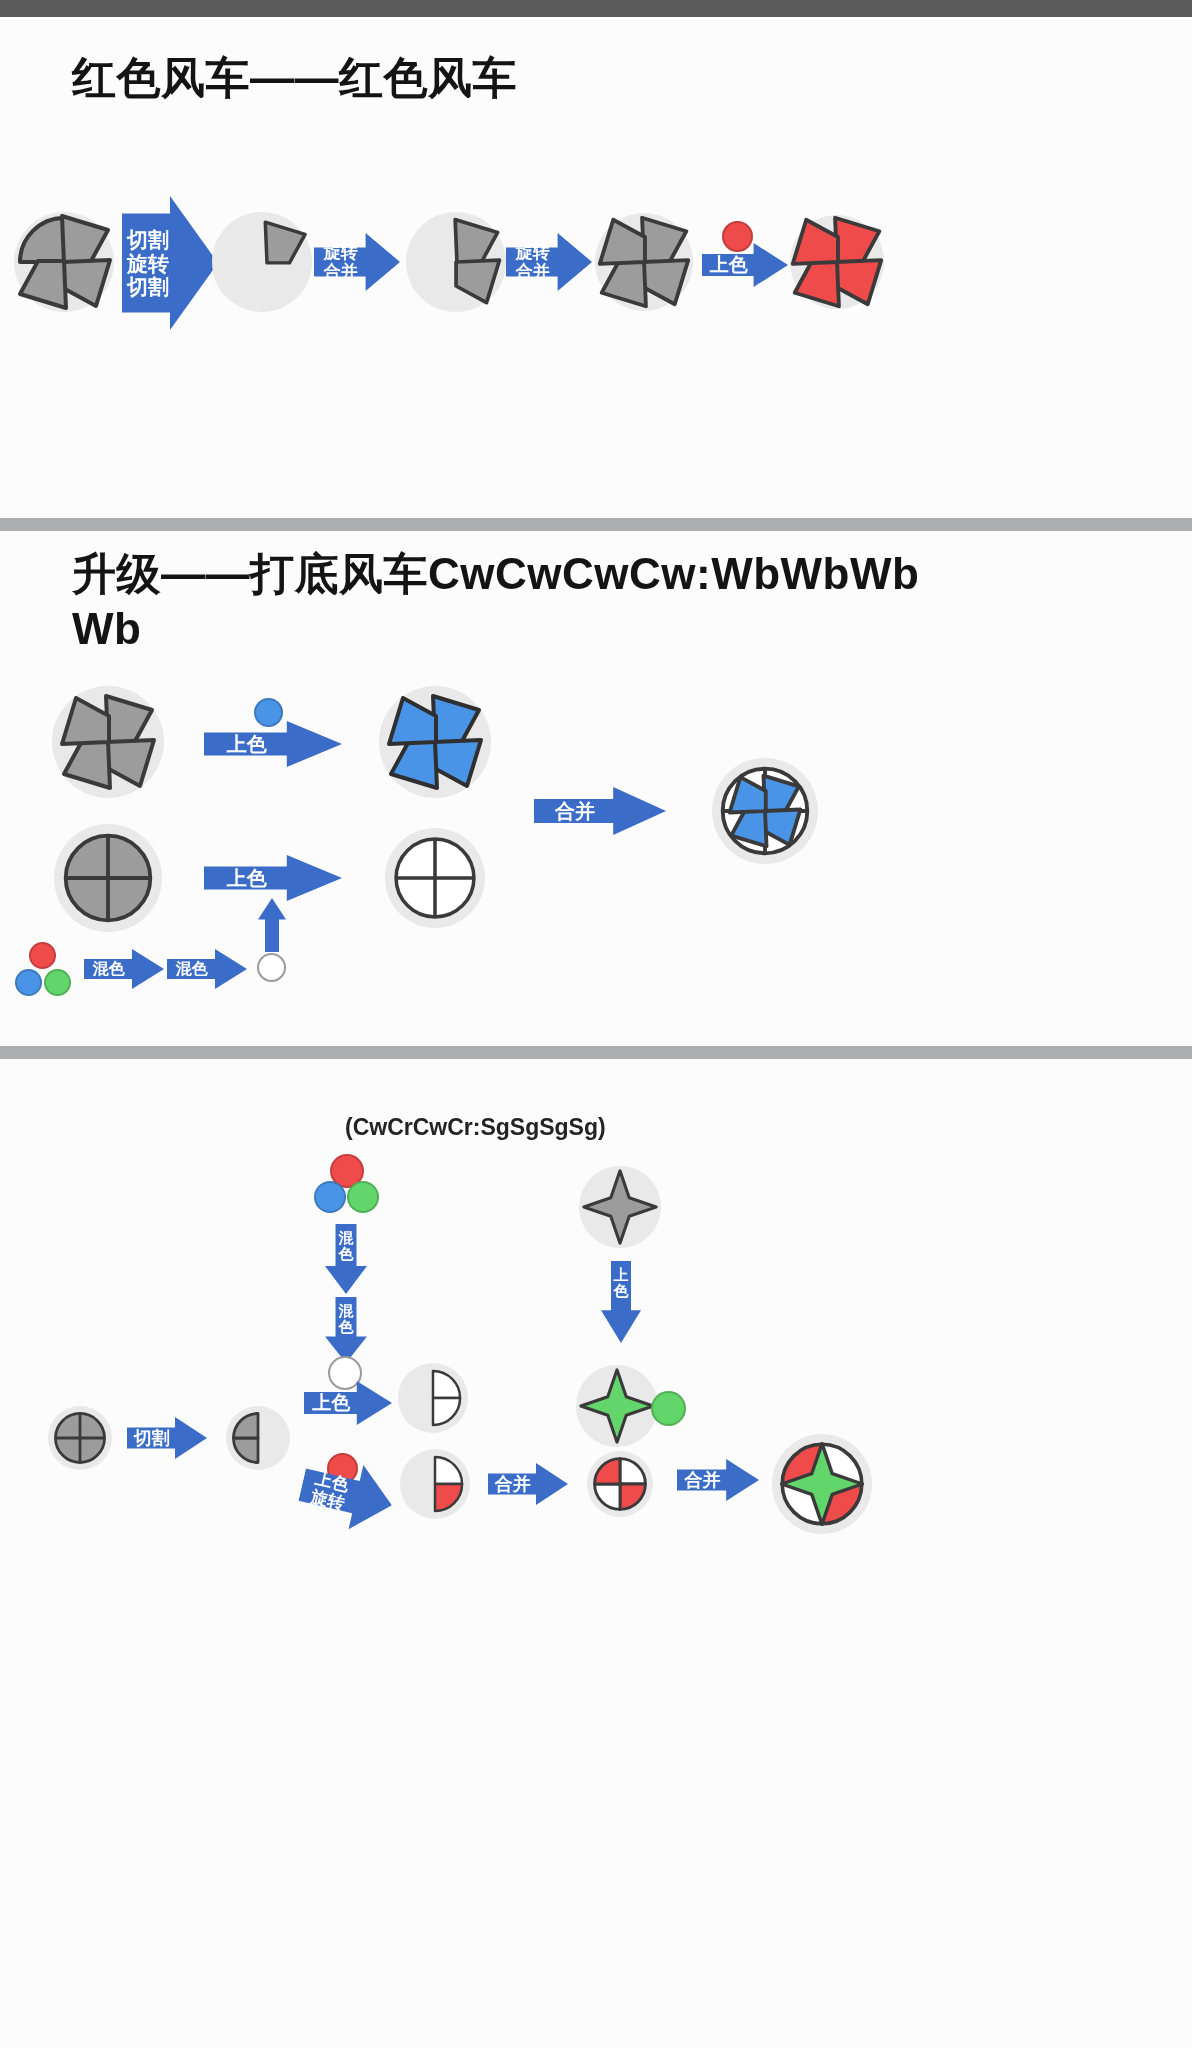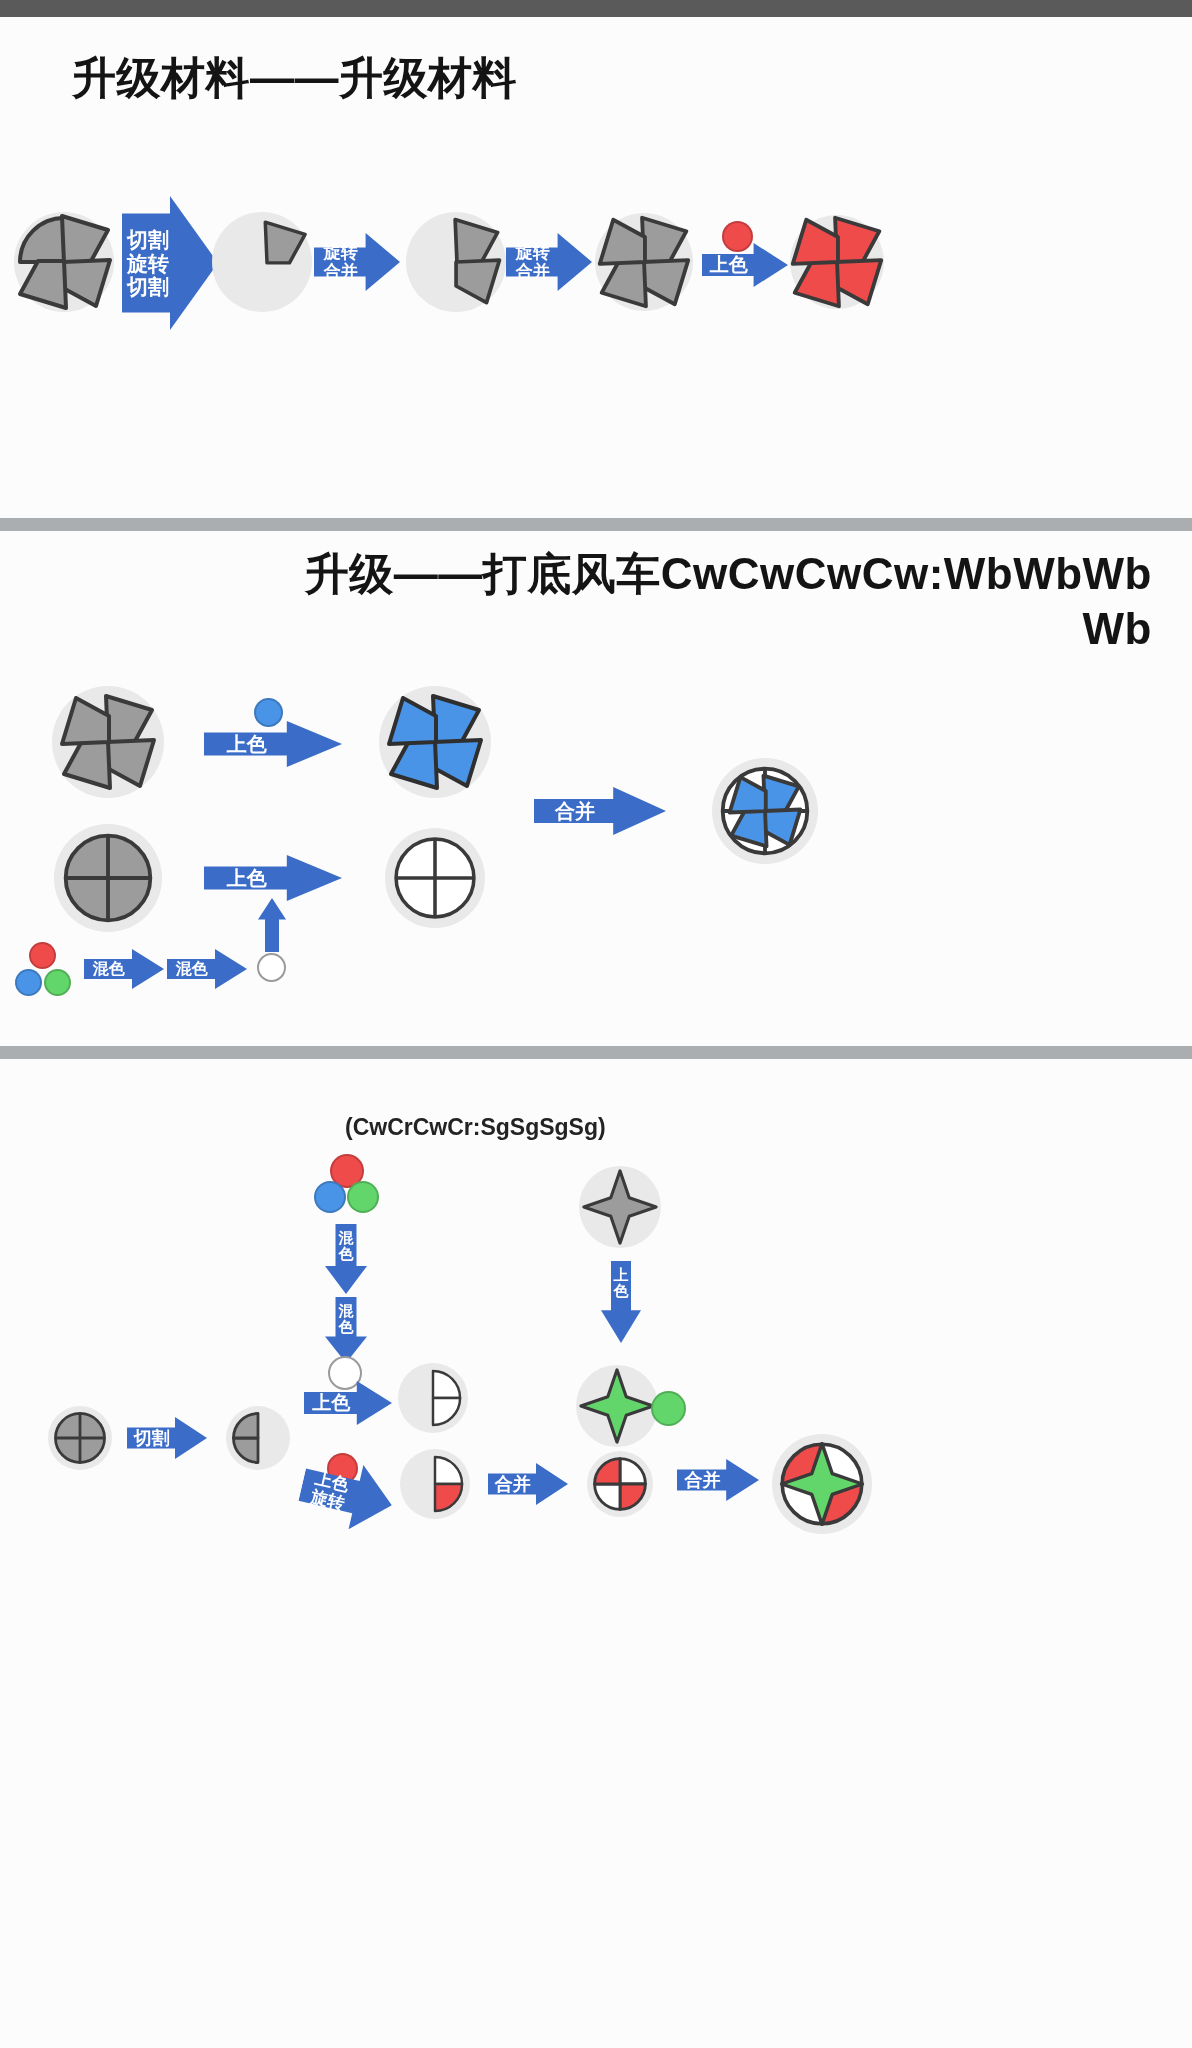--- a/index.html
+++ b/index.html
@@ -43,21 +43,21 @@
       </g>
       <g id="circle-cross">
         <circle r="44"></circle>
         <path d="M-44,0 H44 M0,-44 V44" fill="none"></path>
       </g>
       <path id="star4" d="M0,-47 L12,-12 L47,0 L12,12 L0,47 L-12,12 L-47,0 L-12,-12 Z"></path>
       <path id="wedge-tr" d="M0,0 L0,-44 A44,44 0 0 1 44,0 Z"></path>
     </defs>
   </svg>
 
-  <div class="title" style="left:72px;top:50px;">升级材料——升级材料</div>
+  <div class="title" style="left:72px;top:50px;">红色风车——红色风车</div>
 
   <div class="shape-bg" style="left:14px;top:212px;width:100px;height:100px;"></div>
   <svg class="shape" style="left:12px;top:210px;width:104px;height:104px;" viewBox="-52 -52 104 104" fill="#9c9c9c" stroke="#3a3a3a" stroke-width="4" stroke-linejoin="round">
     <path d="M0,0 L0,-44 A44,44 0 0 0 -44,0 Z"></path>
     <use href="#blade"></use>
       <use href="#blade" transform="rotate(90)"></use>
       <use href="#blade" transform="rotate(180)"></use>
   </svg>
 
   <div class="arrow bigright" style="left:122px;top:196px;width:96px;height:134px;">
@@ -109,21 +109,21 @@
     <div class="arrow-label" style="font-size:19px;">上色</div>
   </div>
 
   <div class="shape-bg" style="left:790px;top:215px;width:94px;height:94px;"></div>
   <svg class="shape" style="left:787px;top:212px;width:100px;height:100px;" viewBox="-52 -52 104 104" fill="#ef4b4b" stroke="#3a3a3a" stroke-width="4" stroke-linejoin="round">
     <use href="#windmill"></use>
   </svg>
 
   <div class="divider" style="top:518px;"></div>
 
-  <div class="title" style="left:72px;top:546px;width:1080px;text-align:right;">升级——打底风车CwCwCwCw:WbWbWb
+  <div class="title" style="left:72px;top:546px;width:1080px;">升级——打底风车CwCwCwCw:WbWbWb
 Wb</div>
 
   <div class="shape-bg" style="left:52px;top:686px;width:112px;height:112px;"></div>
   <svg class="shape" style="left:56px;top:690px;width:104px;height:104px;" viewBox="-52 -52 104 104" fill="#9c9c9c" stroke="#3a3a3a" stroke-width="4" stroke-linejoin="round">
     <use href="#windmill"></use>
   </svg>
 
   <div class="dot blue" style="left:254px;top:698px;width:29px;height:29px;"></div>
   <div class="arrow right" style="left:204px;top:721px;width:138px;height:46px;">
     <svg viewBox="0 0 100 60" preserveAspectRatio="none">

